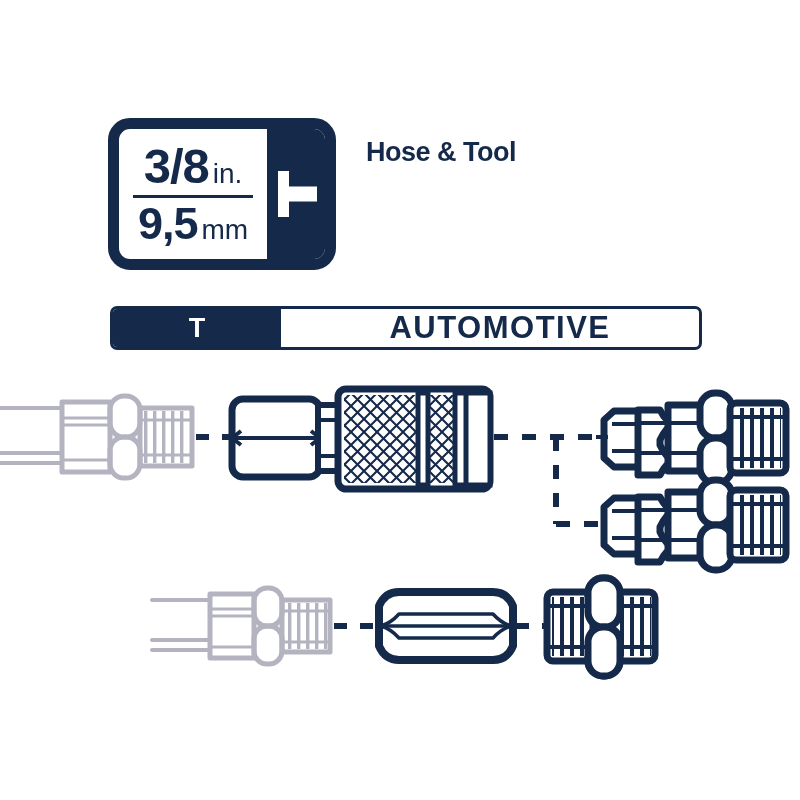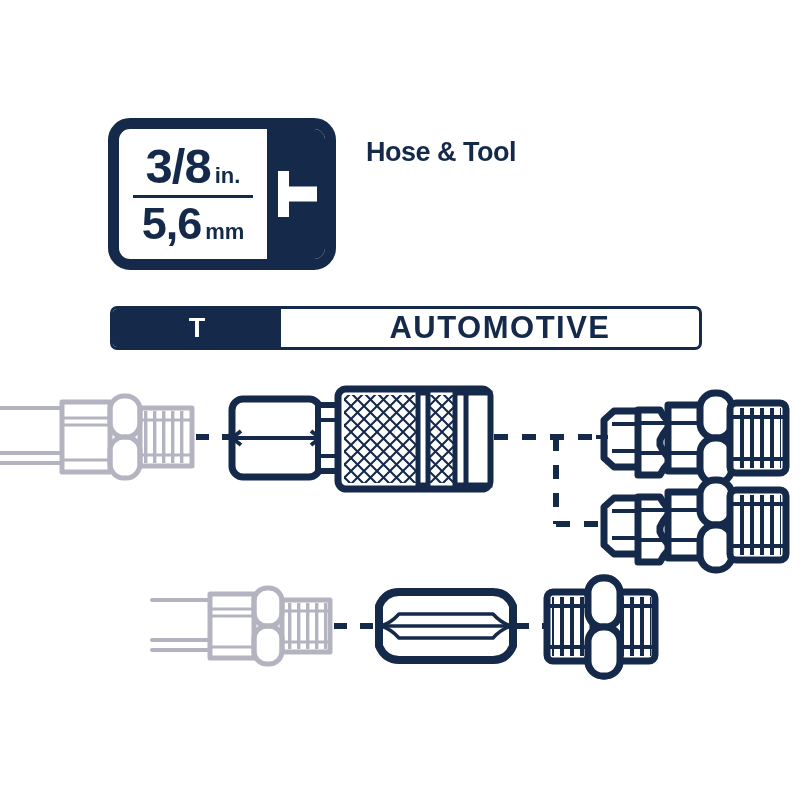--- a/index.html
+++ b/index.html
@@ -30,21 +30,21 @@
     display:flex;align-items:baseline;justify-content:center;
     width:100%;box-sizing:border-box;padding:0 22px;
   }
   .badge-row.top{padding-bottom:2px;}
   .badge-big{
     color:var(--navy);font-weight:bold;font-size:49px;line-height:0.98;
     letter-spacing:-1px;
   }
   .badge-big.mm{font-size:45px;}
   .badge-unit{
-    color:var(--navy);font-weight:bold;font-size:22px;line-height:1;
+    color:var(--navy);font-weight:normal;font-size:28px;line-height:1;
     margin-left:4px;
   }
   .badge-rule{
     width:120px;height:3px;background:var(--navy);margin:3px 0 4px 0;
   }
   .badge-right{
     position:absolute;right:0;top:0;width:58px;height:100%;
     background:var(--navy);
   }
   
@@ -101,21 +101,21 @@
 <div id="stage">
 
   <div class="badge">
     <div class="badge-left">
       <div class="badge-row top">
         <span class="badge-big">3/8</span>
         <span class="badge-unit">in.</span>
       </div>
       <div class="badge-rule"></div>
       <div class="badge-row">
-        <span class="badge-big mm">5,6</span>
+        <span class="badge-big mm">9,5</span>
         <span class="badge-unit">mm</span>
       </div>
     </div>
     <div class="badge-right">
       <div class="tglyph-v"></div>
       <div class="tglyph-h"></div>
     </div>
   </div>
 
   <div class="headline">

